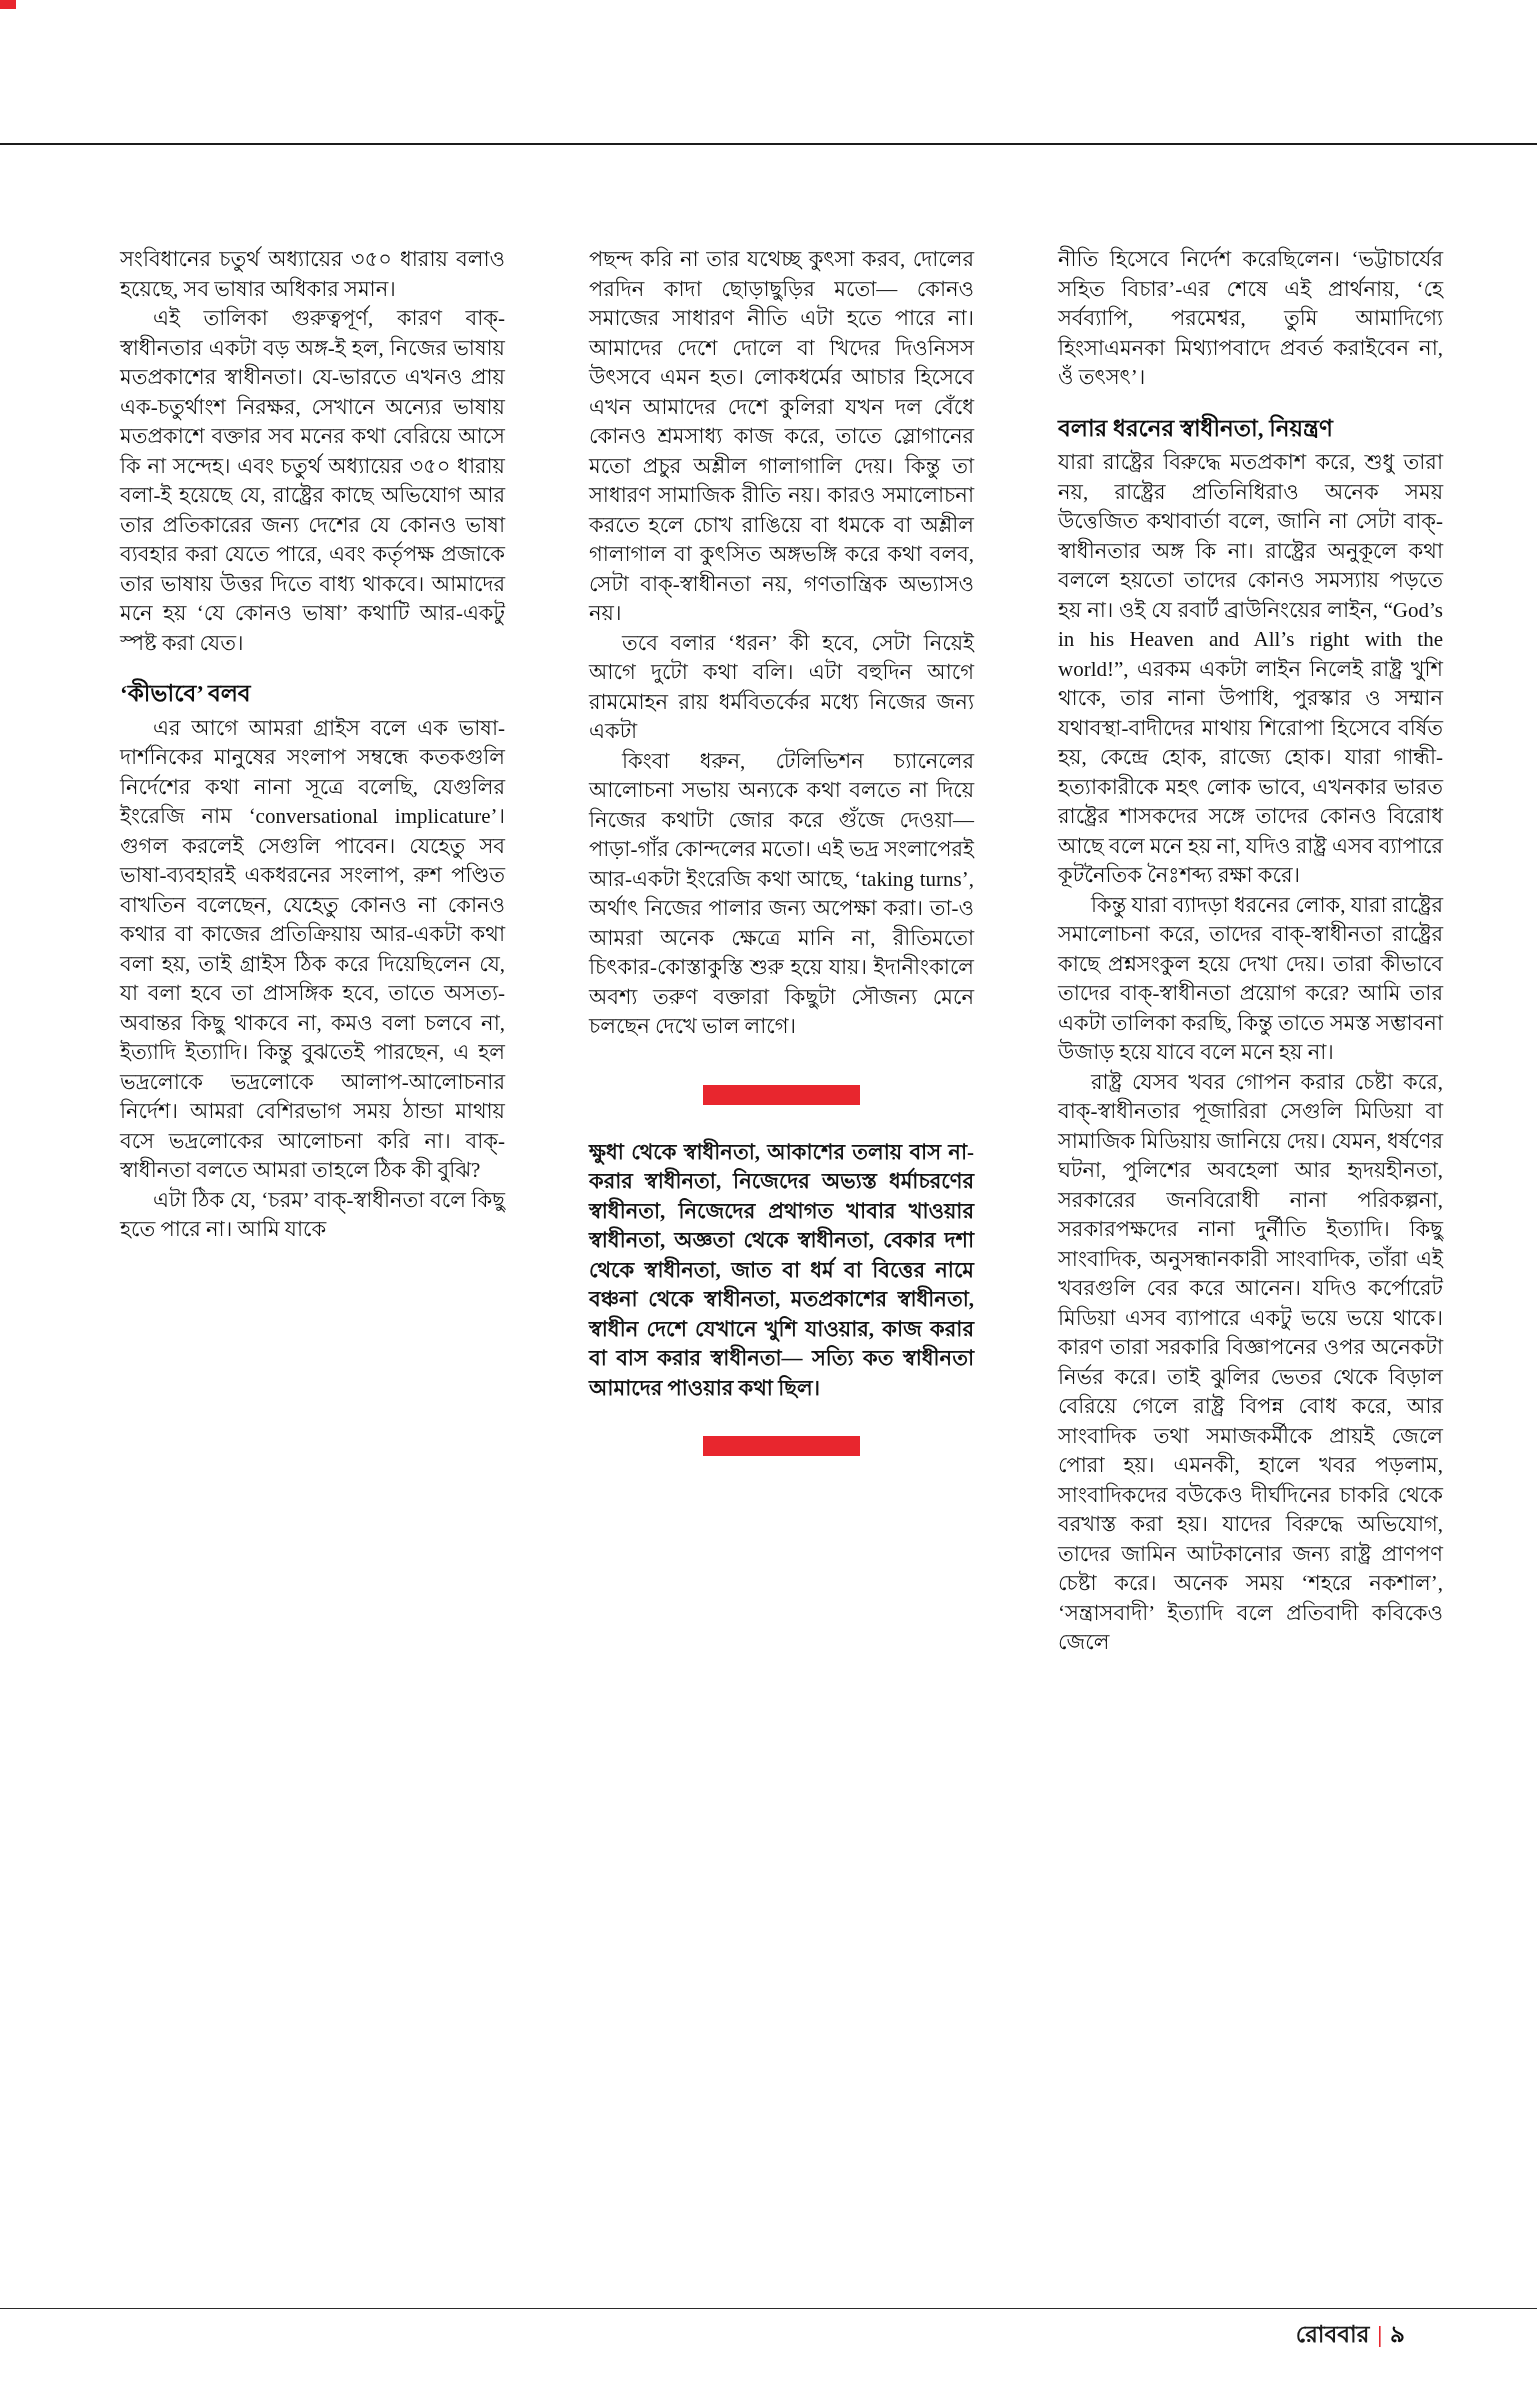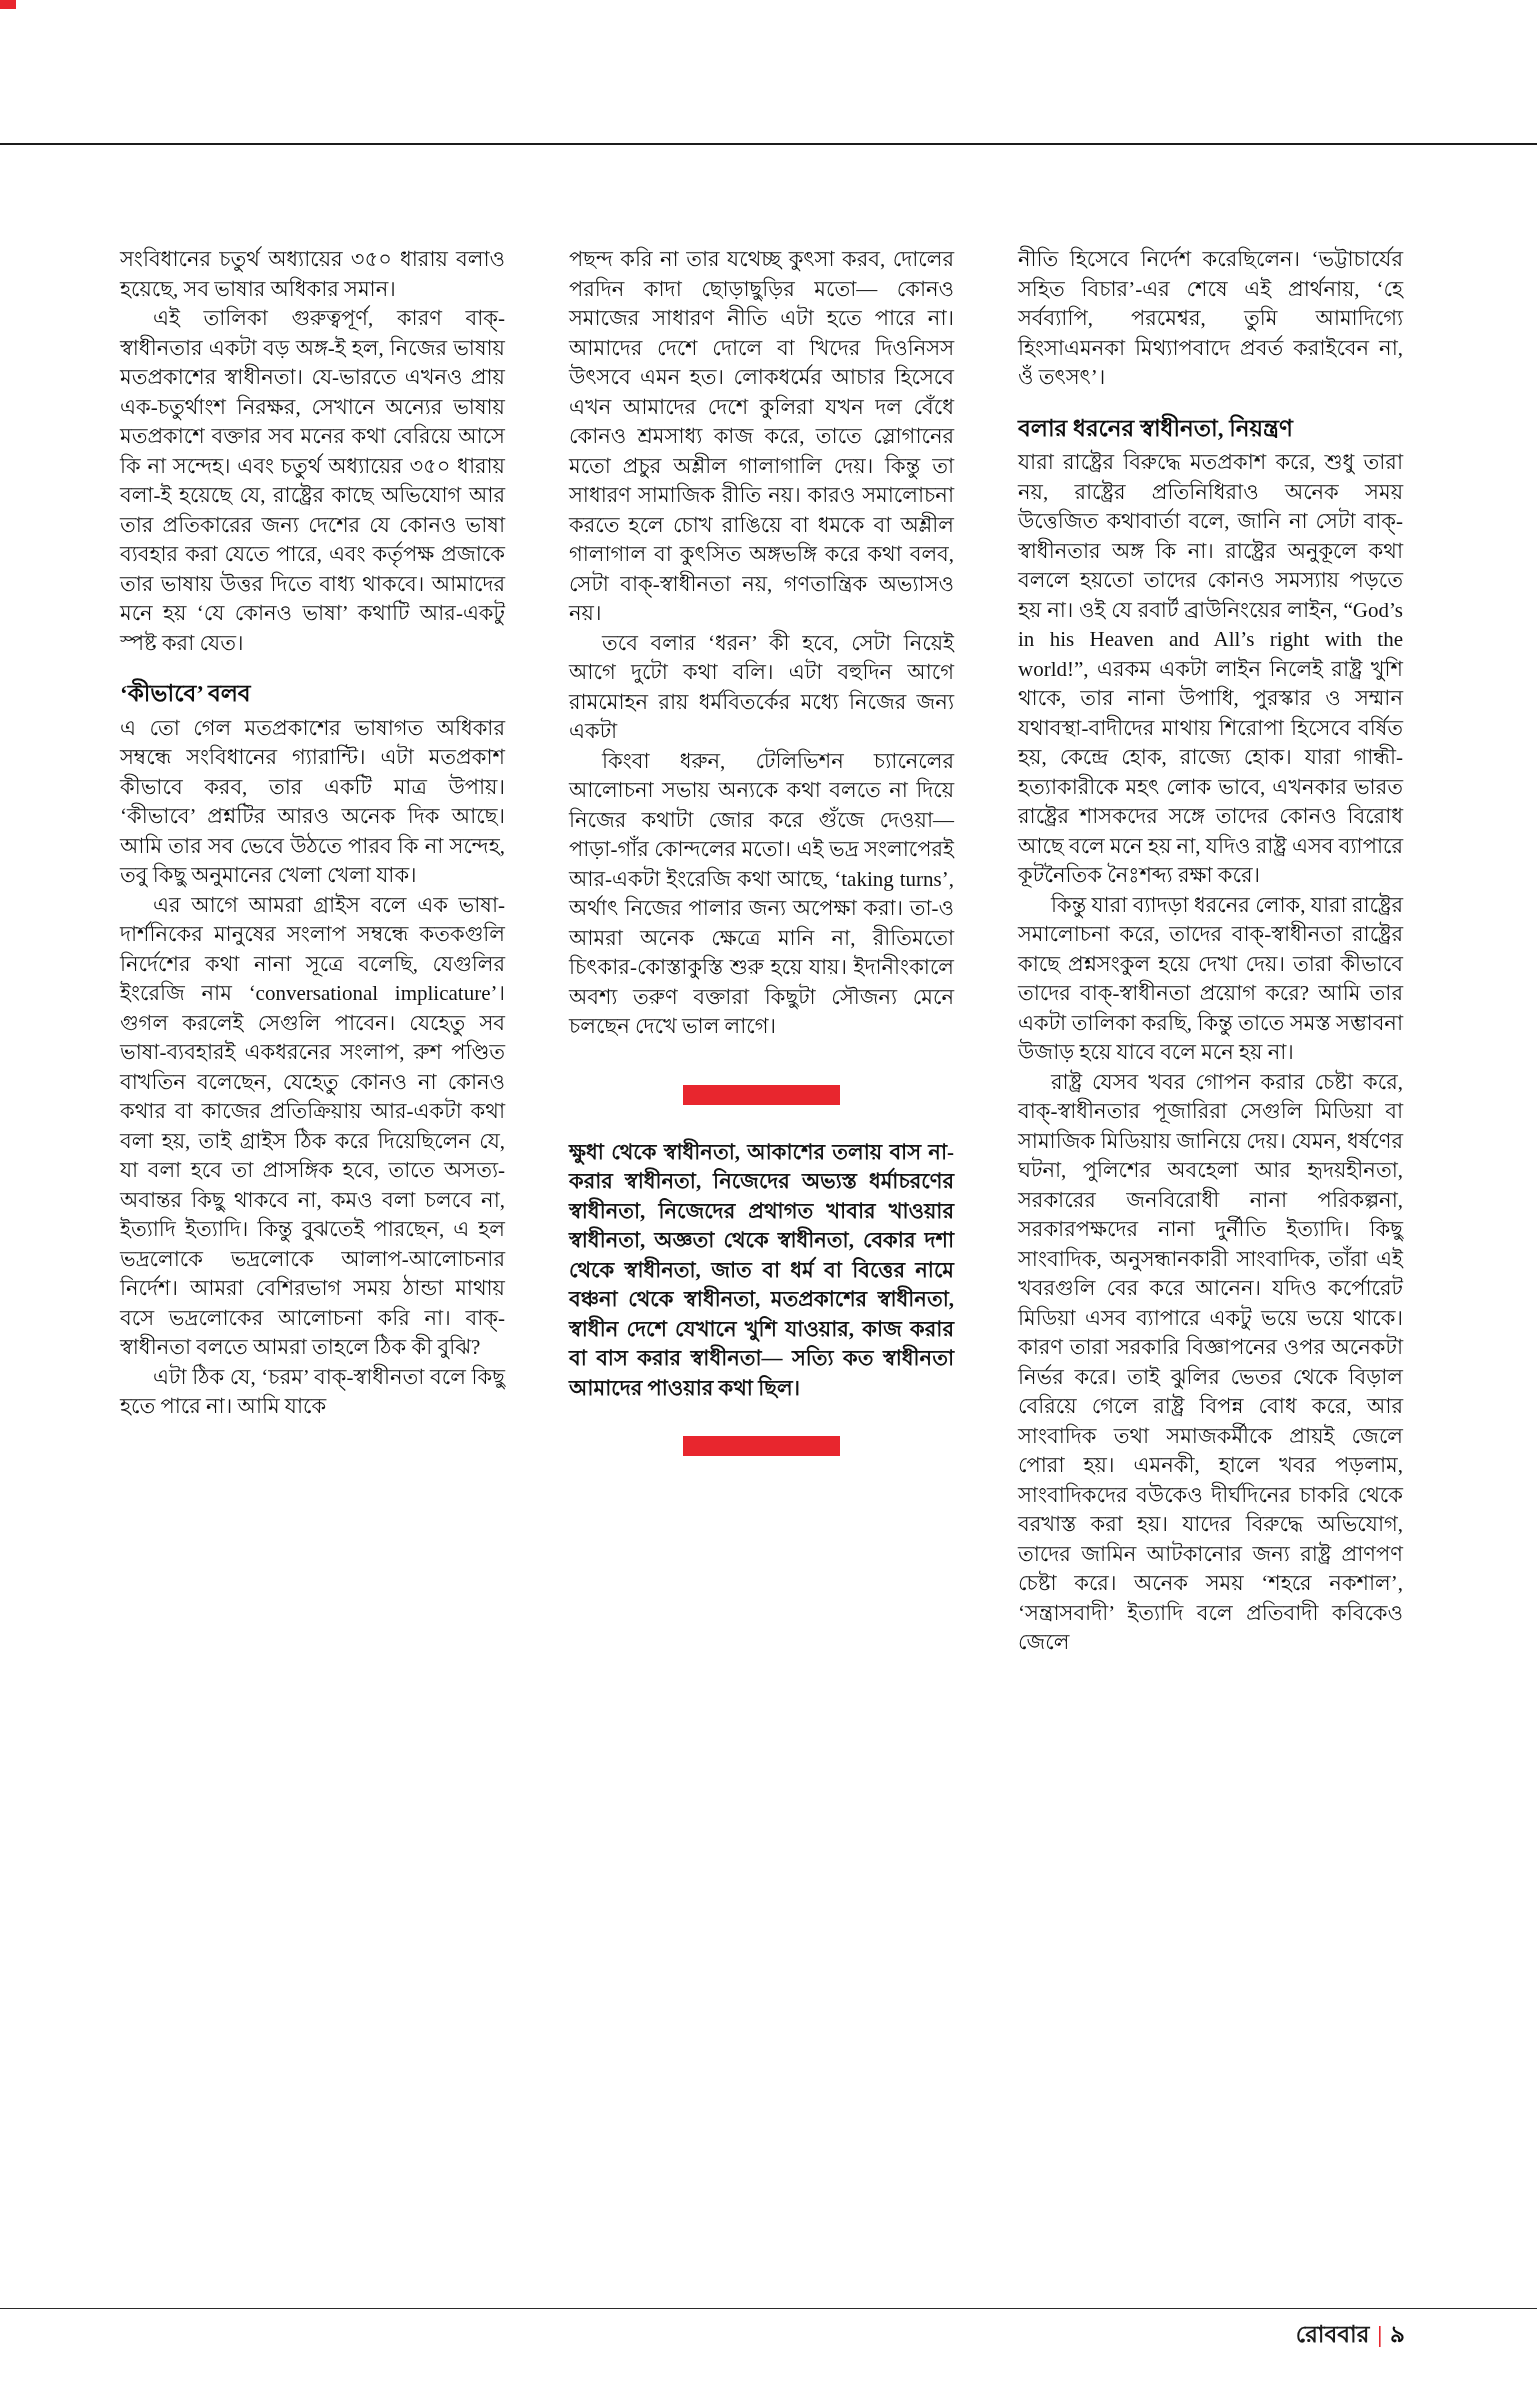--- a/index.html
+++ b/index.html
@@ -31,21 +31,21 @@
     width: 100%;
     height: 1.6px;
     background: #1c1c1c;
   }
   .content {
     position: absolute;
     top: 245px;
     left: 120px;
     width: 1284px;
     display: flex;
-    gap: 64px;
+    gap: 84px;
   }
   .col {
     width: 385px;
     flex: 0 0 385px;
   }
   .col p {
     margin: 0;
     font-size: 21px;
     line-height: 29.5px;
     text-align: justify;
@@ -109,21 +109,20 @@
 
   <div class="corner-mark"></div>
   <div class="top-rule"></div>
 
   <div class="content">
 
     <div class="col">
       <p>সংবিধানের চতুর্থ অধ্যায়ের ৩৫০ ধারায় বলাও হয়েছে, সব ভাষার অধিকার সমান।</p>
       <p class="indent">এই তালিকা গুরুত্বপূর্ণ, কারণ বাক্‌-স্বাধীনতার একটা বড় অঙ্গ-ই হল, নিজের ভাষায় মতপ্রকাশের স্বাধীনতা। যে-ভারতে এখনও প্রায় এক-চতুর্থাংশ নিরক্ষর, সেখানে অন্যের ভাষায় মতপ্রকাশে বক্তার সব মনের কথা বেরিয়ে আসে কি না সন্দেহ। এবং চতুর্থ অধ্যায়ের ৩৫০ ধারায় বলা-ই হয়েছে যে, রাষ্ট্রের কাছে অভিযোগ আর তার প্রতিকারের জন্য দেশের যে কোনও ভাষা ব্যবহার করা যেতে পারে, এবং কর্তৃপক্ষ প্রজাকে তার ভাষায় উত্তর দিতে বাধ্য থাকবে। আমাদের মনে হয় ‘যে কোনও ভাষা’ কথাটি আর-একটু স্পষ্ট করা যেত।</p>
       <h3 class="subhead">‘কীভাবে’ বলব</h3>
-      <p>এ তো গেল মতপ্রকাশের ভাষাগত অধিকার সম্বন্ধে সংবিধানের গ্যারান্টি। এটা মতপ্রকাশ কীভাবে করব, তার একটি মাত্র উপায়। ‘কীভাবে’ প্রশ্নটির আরও অনেক দিক আছে। আমি তার সব ভেবে উঠতে পারব কি না সন্দেহ, তবু কিছু অনুমানের খেলা খেলা যাক।</p>
       <p class="indent">এর আগে আমরা গ্রাইস বলে এক ভাষা-দার্শনিকের মানুষের সংলাপ সম্বন্ধে কতকগুলি নির্দেশের কথা নানা সূত্রে বলেছি, যেগুলির ইংরেজি নাম ‘conversational implicature’। গুগল করলেই সেগুলি পাবেন। যেহেতু সব ভাষা-ব্যবহারই একধরনের সংলাপ, রুশ পণ্ডিত বাখতিন বলেছেন, যেহেতু কোনও না কোনও কথার বা কাজের প্রতিক্রিয়ায় আর-একটা কথা বলা হয়, তাই গ্রাইস ঠিক করে দিয়েছিলেন যে, যা বলা হবে তা প্রাসঙ্গিক হবে, তাতে অসত্য-অবান্তর কিছু থাকবে না, কমও বলা চলবে না, ইত্যাদি ইত্যাদি। কিন্তু বুঝতেই পারছেন, এ হল ভদ্রলোকে ভদ্রলোকে আলাপ-আলোচনার নির্দেশ। আমরা বেশিরভাগ সময় ঠান্ডা মাথায় বসে ভদ্রলোকের আলোচনা করি না। বাক্‌-স্বাধীনতা বলতে আমরা তাহলে ঠিক কী বুঝি?</p>
       <p class="indent">এটা ঠিক যে, ‘চরম’ বাক্‌-স্বাধীনতা বলে কিছু হতে পারে না। আমি যাকে</p>
     </div>
 
     <div class="col">
       <p>পছন্দ করি না তার যথেচ্ছ কুৎসা করব, দোলের পরদিন কাদা ছোড়াছুড়ির মতো— কোনও সমাজের সাধারণ নীতি এটা হতে পারে না। আমাদের দেশে দোলে বা খিদের দিওনিসস উৎসবে এমন হত। লোকধর্মের আচার হিসেবে এখন আমাদের দেশে কুলিরা যখন দল বেঁধে কোনও শ্রমসাধ্য কাজ করে, তাতে স্লোগানের মতো প্রচুর অশ্লীল গালাগালি দেয়। কিন্তু তা সাধারণ সামাজিক রীতি নয়। কারও সমালোচনা করতে হলে চোখ রাঙিয়ে বা ধমকে বা অশ্লীল গালাগাল বা কুৎসিত অঙ্গভঙ্গি করে কথা বলব, সেটা বাক্‌-স্বাধীনতা নয়, গণতান্ত্রিক অভ্যাসও নয়।</p>
       <p class="indent">তবে বলার ‘ধরন’ কী হবে, সেটা নিয়েই আগে দুটো কথা বলি। এটা বহুদিন আগে রামমোহন রায় ধর্মবিতর্কের মধ্যে নিজের জন্য একটা</p>
       <p class="indent">কিংবা ধরুন, টেলিভিশন চ্যানেলের আলোচনা সভায় অন্যকে কথা বলতে না দিয়ে নিজের কথাটা জোর করে গুঁজে দেওয়া— পাড়া-গাঁর কোন্দলের মতো। এই ভদ্র সংলাপেরই আর-একটা ইংরেজি কথা আছে, ‘taking turns’, অর্থাৎ নিজের পালার জন্য অপেক্ষা করা। তা-ও আমরা অনেক ক্ষেত্রে মানি না, রীতিমতো চিৎকার-কোস্তাকুস্তি শুরু হয়ে যায়। ইদানীংকালে অবশ্য তরুণ বক্তারা কিছুটা সৌজন্য মেনে চলছেন দেখে ভাল লাগে।</p>
 
       <div class="pullquote">

